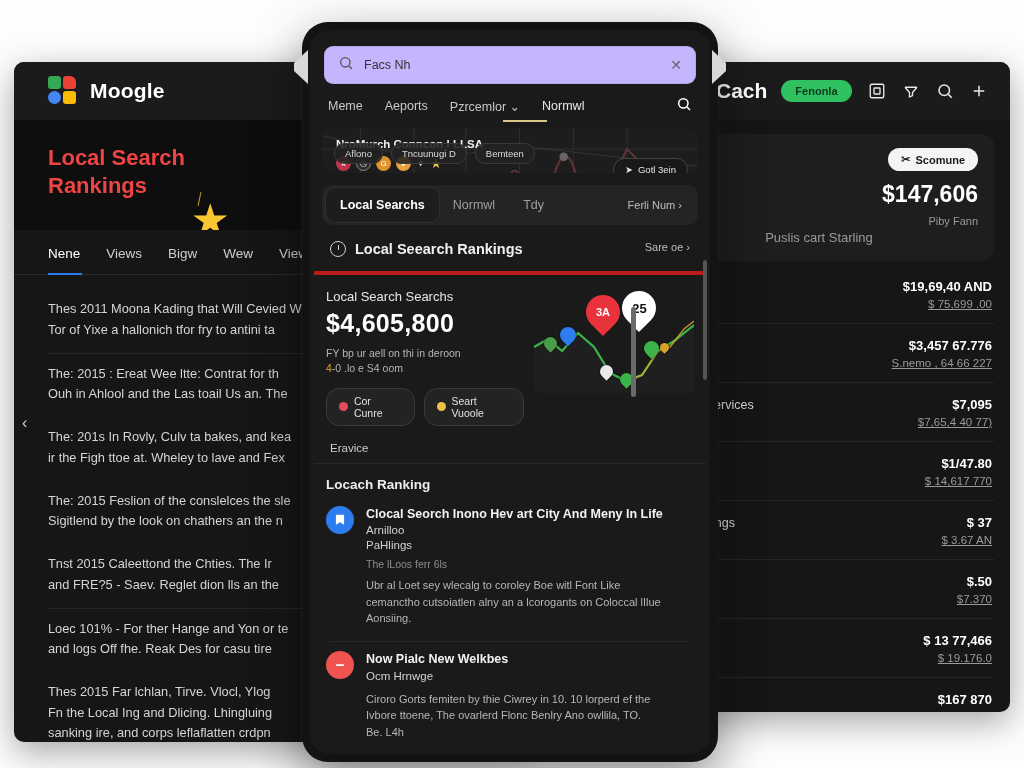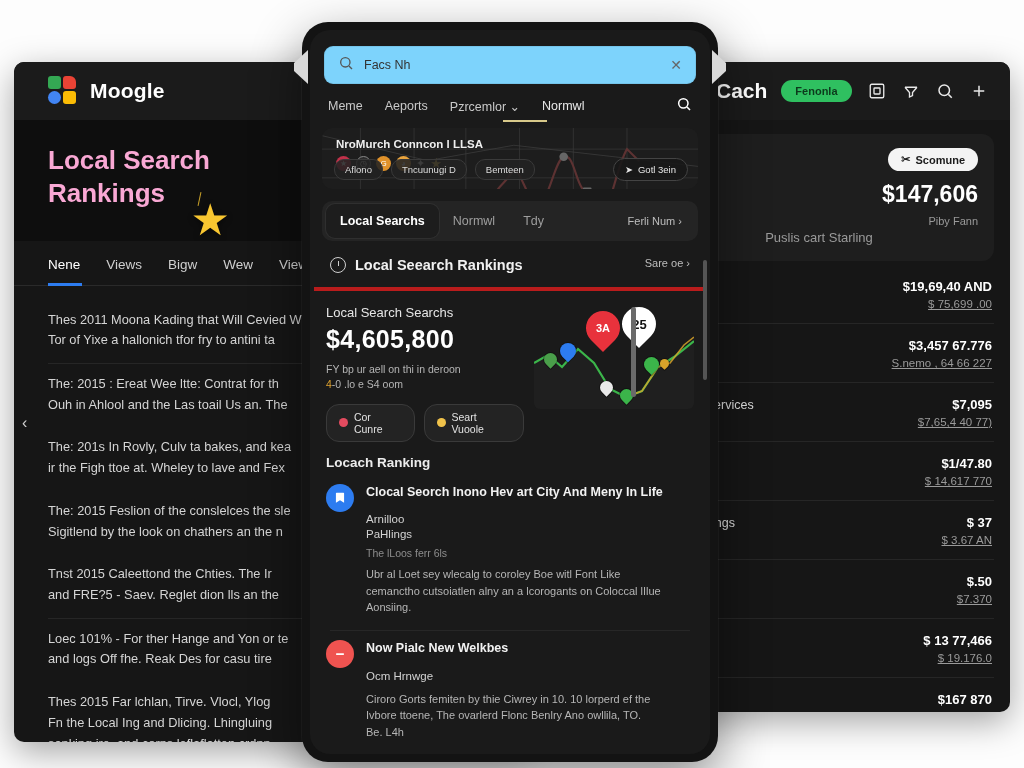--- a/index.html
+++ b/index.html
@@ -27,21 +27,21 @@
   .ml-r { background: #ea4335; left: 15px; top: 0; border-radius: 3px 6px 3px 3px; }
   .ml-y { background: #fbbc05; left: 15px; top: 15px; }
   .ml-b { background: #4285f4; left: 0; top: 15px; border-radius: 50%; }
   .moogle-word { color:#fff; font-size: 21px; font-weight: 700; letter-spacing:.2px; }
 
   .lp-hero {
     background: #0e0e0e; padding: 24px 34px 30px 34px; position: relative;
     min-height: 108px;
   }
   .lp-hero h1 {
-    color: #f9a8d4; font-size: 26px; line-height: 1.28; font-weight: 600;
+    color: #ef4444; font-size: 22px; line-height: 1.28; font-weight: 600;
     max-width: 300px;
   }
   .hero-star {
     position: absolute; right: 300px; top: 78px; font-size: 44px; color:#F8C630;
     line-height:1; text-shadow: 0 2px 6px rgba(0,0,0,.5);
   }
   .hero-star-tick {
     position:absolute; right:330px; top:72px; width:1px; height:14px;
     background: #F8C630; transform: rotate(12deg); opacity:.8;
   }
@@ -130,21 +130,21 @@
   }
   .dev-notch-l, .dev-notch-r {
     position:absolute; top: 28px; width: 14px; height: 34px; background:#d8d8d8;
     z-index: 5;
   }
   .dev-notch-l { left: -8px; clip-path: polygon(100% 0, 100% 100%, 0 62%, 0 38%); }
   .dev-notch-r { right: -8px; clip-path: polygon(0 0, 0 100%, 100% 62%, 100% 38%); }
 
   .searchbar-wrap { padding: 16px 14px 10px 14px; }
   .searchbar {
-    background:#7dd3fc; border-radius: 9px; height: 38px;
+    background:#c4b5fd; border-radius: 9px; height: 38px;
     display:flex; align-items:center; gap:10px; padding: 0 14px;
     box-shadow: inset 0 0 0 1px rgba(0,0,0,.07);
   }
   .searchbar .sb-q { color:#555; flex:0 0 auto; }
   .searchbar input {
     border:0; outline:0; flex:1; font-size:12.5px; color:#333;
     font-family:"Liberation Sans", sans-serif; background:transparent;
   }
   .searchbar .sb-x { color:#666; font-size:14px; }
 
@@ -246,21 +246,21 @@
   .res-item { display:flex; gap:12px; padding: 10px 16px 14px 16px; }
   .res-icon {
     width:28px; height:28px; border-radius:50%; flex:0 0 auto;
     display:flex; align-items:center; justify-content:center;
   }
   .res-icon.blue { background:#2d7cf0; }
   .res-icon.red { background:#ef5350; }
   .res-icon svg { width:14px; height:14px; fill:#fff; }
   .res-body { min-width:0; }
   .res-title { color:#f2f2f2; font-size:12.5px; font-weight:600; line-height:1.32; }
-  .res-sub { color:#d2d2d2; font-size:11.5px; margin-top:12px; line-height:1.3; }
+  .res-sub { color:#d2d2d2; font-size:11.5px; margin-top:1px; line-height:1.3; }
   .res-meta { color:#8d8d8d; font-size:10.5px; margin-top:5px; }
   .res-desc { color:#b6b6b6; font-size:11px; margin-top:7px; line-height:1.5; }
   .res-divider { height:1px; background:#272727; margin: 0 20px; }
 
   .dev-scroll {
     position:absolute; right: 3px; top: 230px; width: 4px; height: 120px;
     background:#555; border-radius:3px;
   }
   .rp-scroll {
     position:absolute; left: 3px; top: 245px; width: 5px; height: 90px;
@@ -552,20 +552,21 @@
           <div class="dotpin" style="background:#d6a22a; left:126px; top:54px; width:9px; height:9px;"></div>
           <div class="pin pin-red">
             <span>3A</span>
           </div>
           <div class="pin pin-white">
             <span>25</span>
           </div>
         </div>
       </div>
 
+      <div class="sub-sec-1">Eravice</div>
       <div class="sub-sec-2">Locach Ranking</div>
 
       <div class="res-item">
         <div class="res-icon blue">
           <svg viewBox="0 0 24 24">
               <path d="M6 3h12a1 1 0 0 1 1 1v16l-7-4-7 4V4a1 1 0 0 1 1-1z"></path>
             </svg>
         </div>
         <div class="res-body">
           <div class="res-title">Clocal Seorch Inono Hev art City And Meny In Life</div>

